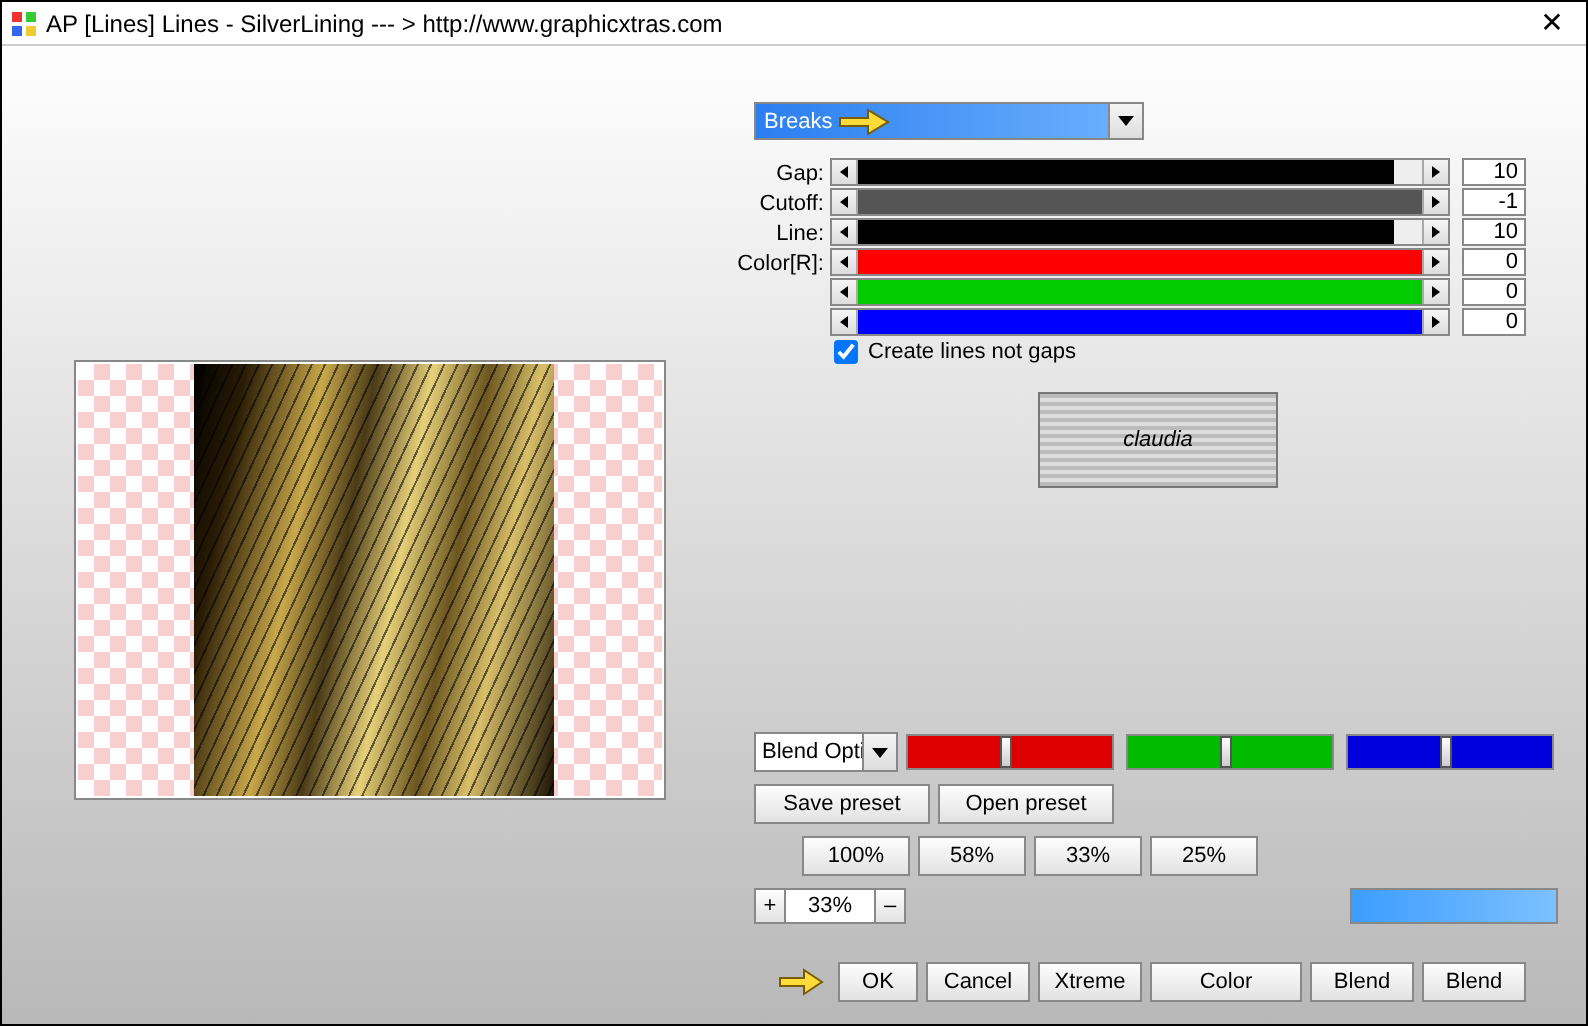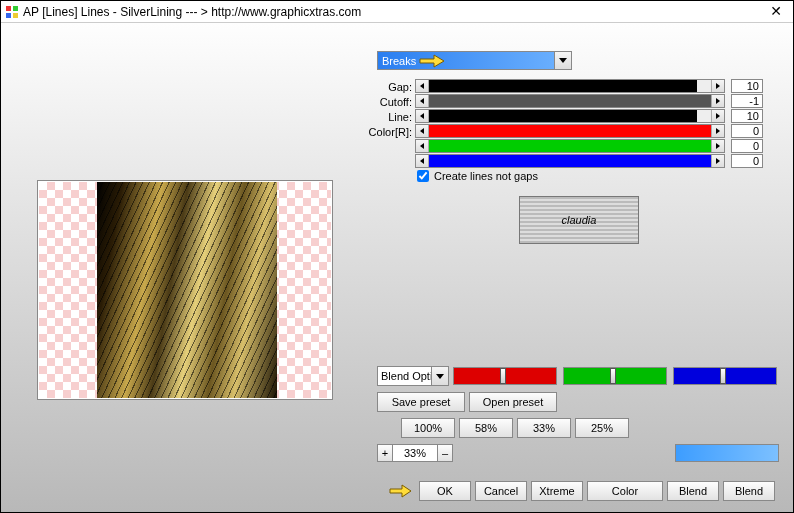--- a/index.html
+++ b/index.html
@@ -237,21 +237,21 @@
     <div class="row" id="r-swatch">
       <div class="swatch"></div>
     </div>
 
     <div class="row" id="r-bottom">
       <span class="hand" style="margin-right:2px">
         <svg width="24" height="14">
             <path d="M1 5 h12 v-4 l9 6 l-9 6 v-4 h-12 z" fill="#ffdc3a" stroke="#7a5c00" stroke-width="1"></path>
           </svg>
       </span>
-      <div class="btn" style="width:52px">OK</div>
+      <div class="btn" style="width:40px">OK</div>
       <div class="btn" style="width:52px">Cancel</div>
       <div class="btn" style="width:52px">Xtreme</div>
       <div class="btn" style="width:76px">Color</div>
       <div class="btn" style="width:52px">Blend</div>
       <div class="btn" style="width:52px">Blend</div>
     </div>
 
   </div>
 </div>
 

